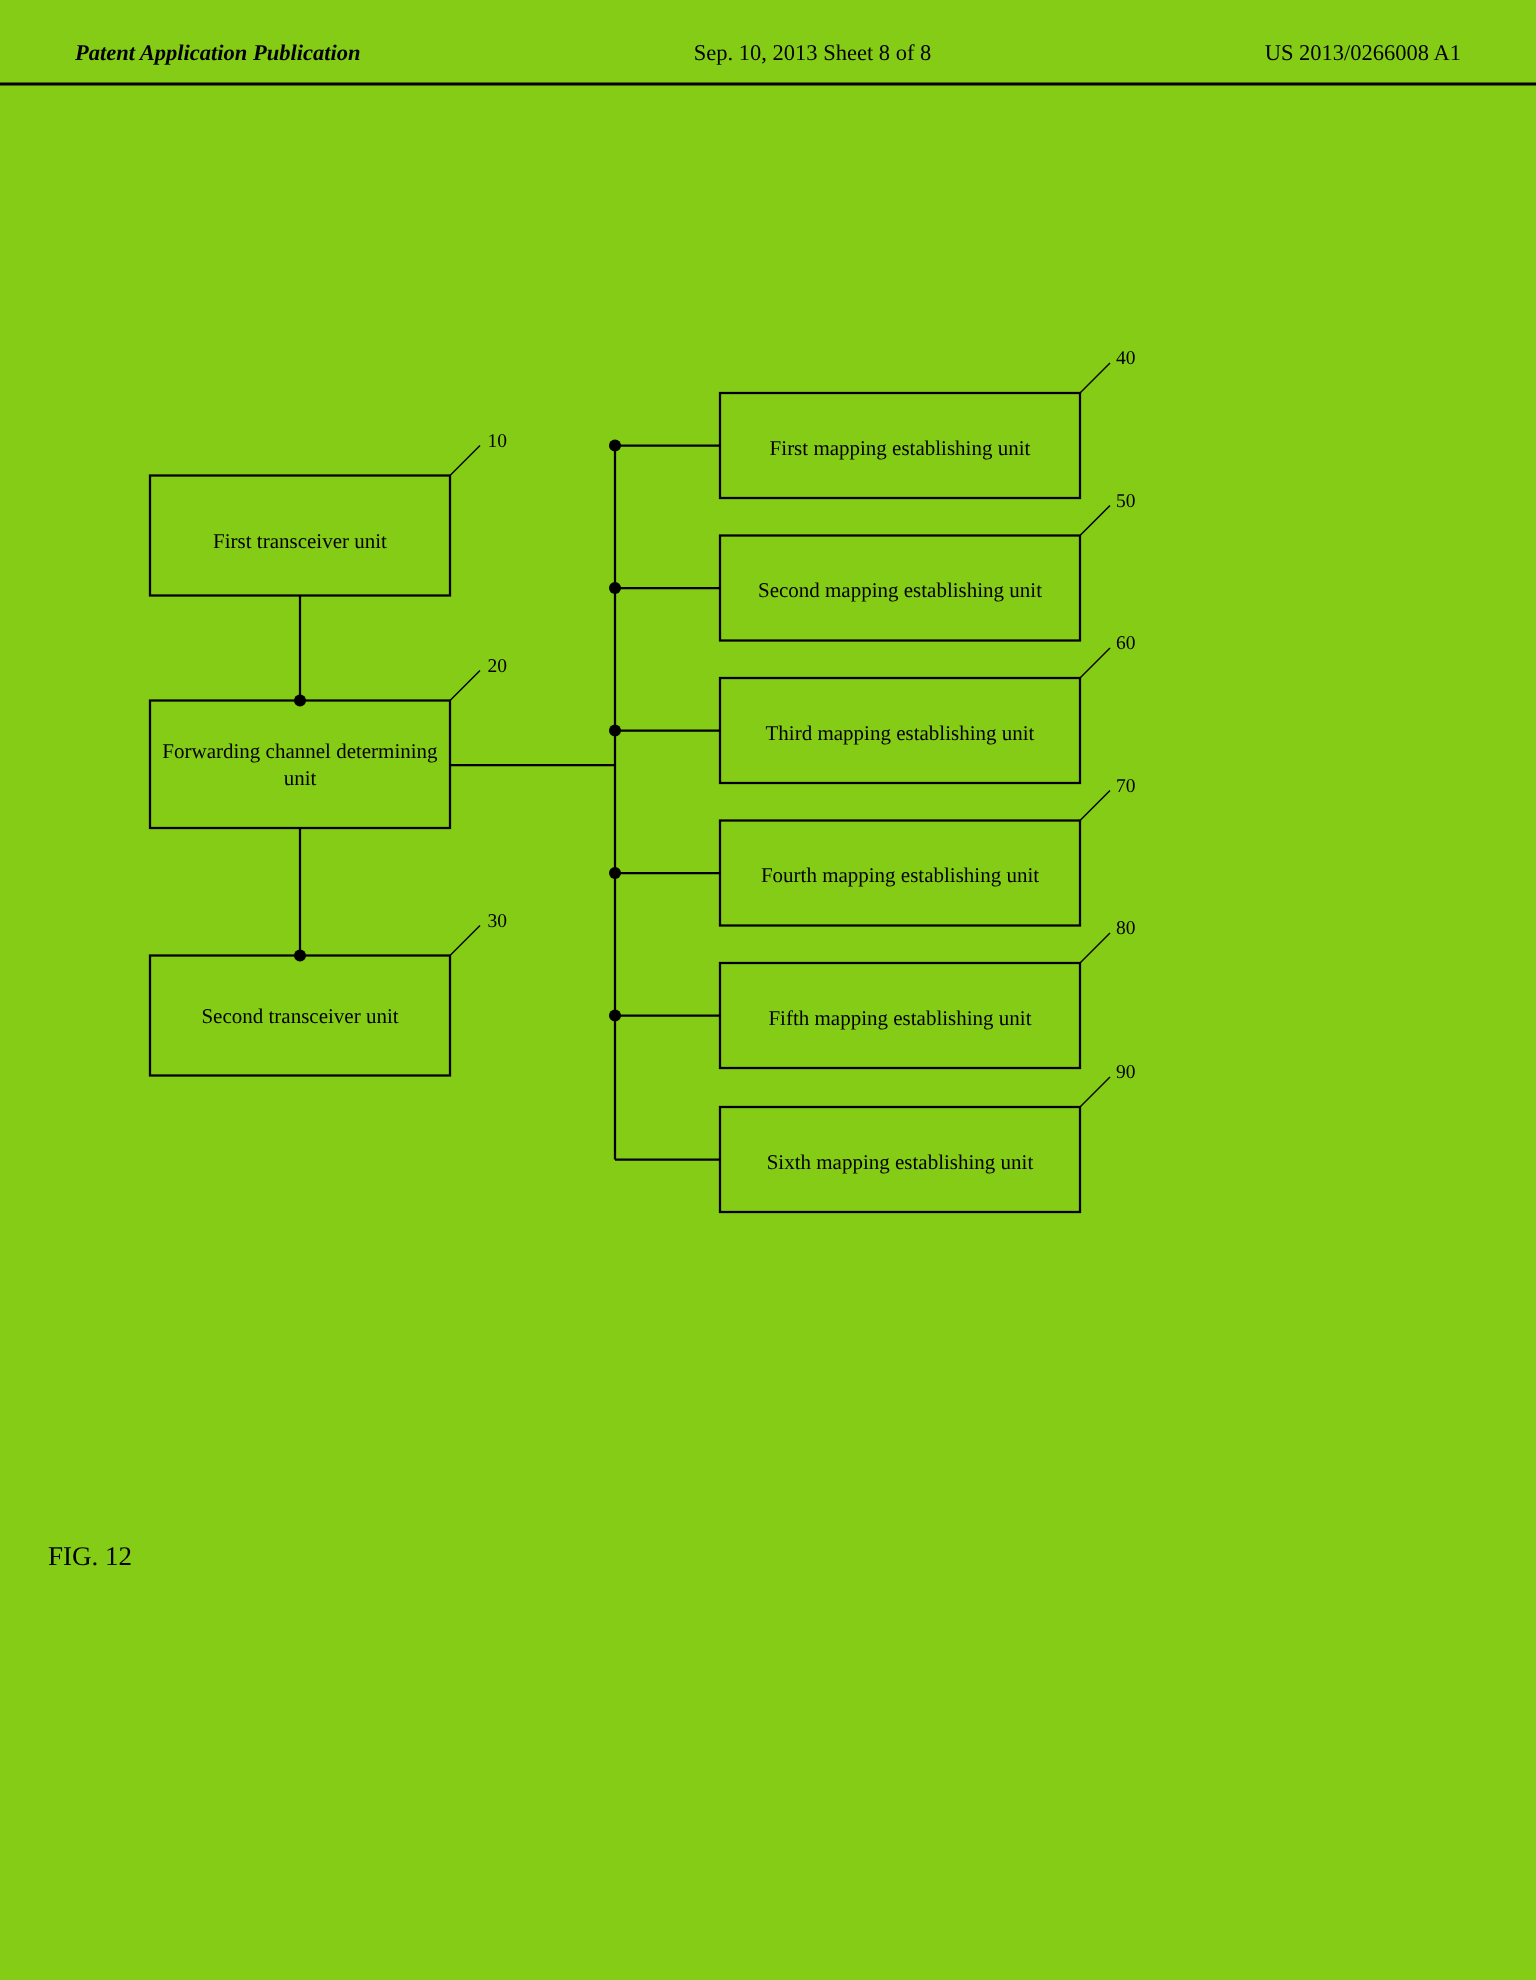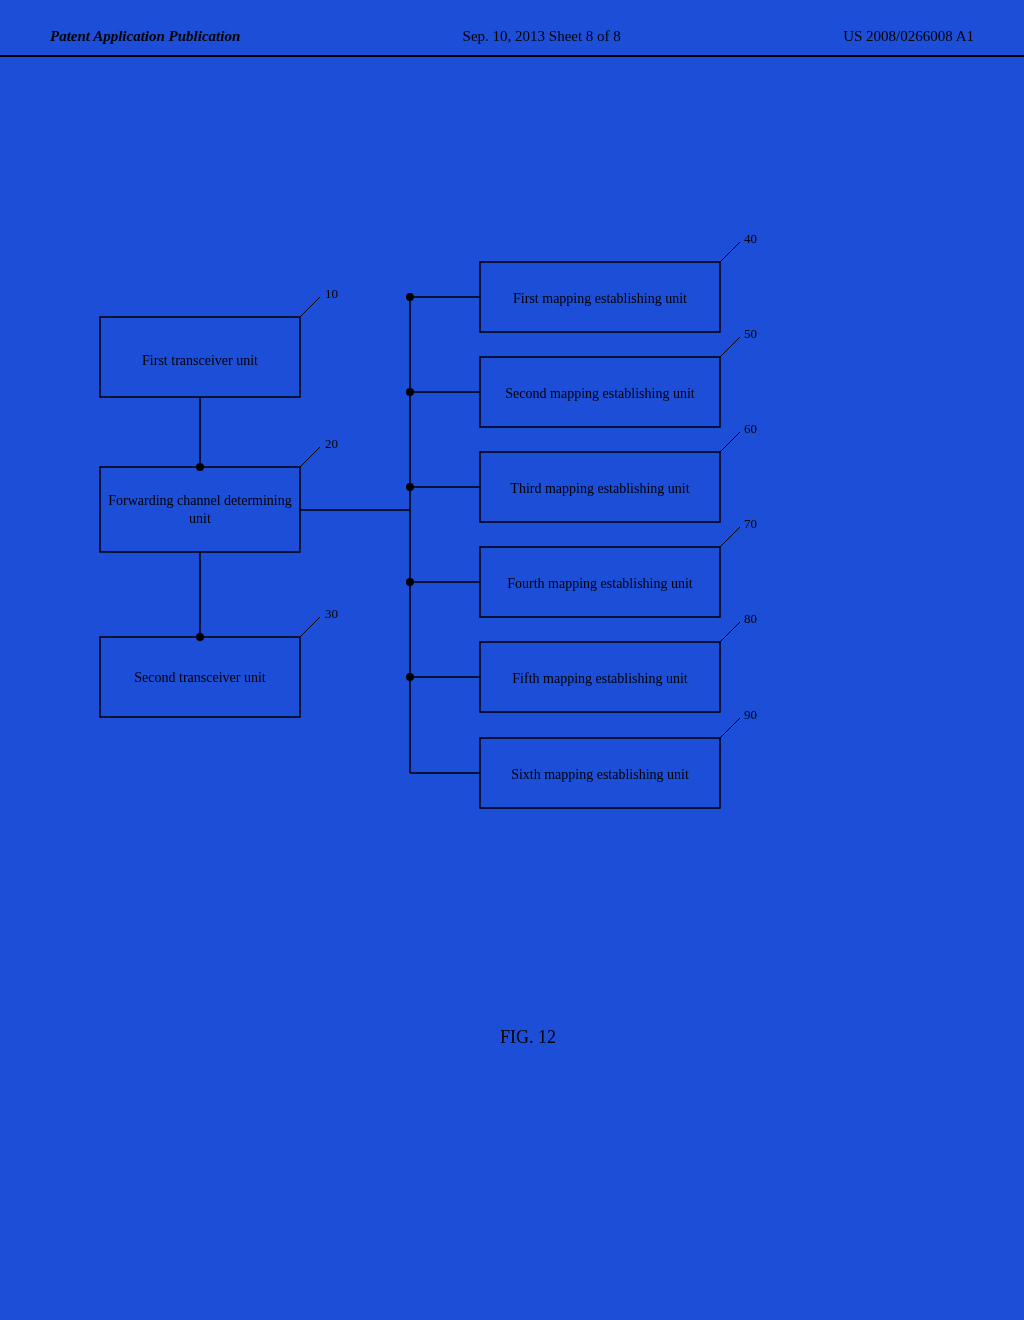--- a/index.html
+++ b/index.html
@@ -8,21 +8,21 @@
       font-family: 'Times New Roman', Times, serif;
       width: 1024px;
       min-height: 1320px;
       position: relative;
       overflow-x: hidden;
     }
 
     .page {
       width: 1024px;
       min-height: 1320px;
-      background: #1d4ed8;
+      background: #84cc16;
       position: relative;
       padding: 0;
     }
 
     
     .header {
       display: flex;
       justify-content: space-between;
       align-items: baseline;
       padding: 28px 50px 10px 50px;
@@ -51,35 +51,34 @@
     svg.diagram {
       position: absolute;
       top: 0;
       left: 0;
       width: 100%;
       height: 100%;
     }
 
     
     .fig-label {
-      text-align: center;
       font-size: 18px;
       margin-top: 10px;
       font-family: 'Times New Roman', Times, serif;
       margin-left: 32px;
     }
   </style>
 </head>
 <body>
 
 <div class="page">
   <div class="header">
     <span class="header-left">Patent Application Publication</span>
     <span class="header-center">Sep. 10, 2013   Sheet 8 of 8</span>
-    <span class="header-right">US 2008/0266008 A1</span>
+    <span class="header-right">US 2013/0266008 A1</span>
   </div>
 
   <div class="diagram-area">
     <svg class="diagram" viewBox="0 0 1024 900" xmlns="http://www.w3.org/2000/svg">
       <style>
         text { font-family: 'Times New Roman', Times, serif; font-size: 14px; }
         .label-num { font-size: 13px; }
       </style>
 
       <rect x="100" y="200" width="200" height="80" fill="none" stroke="#000" stroke-width="1.5"></rect>

